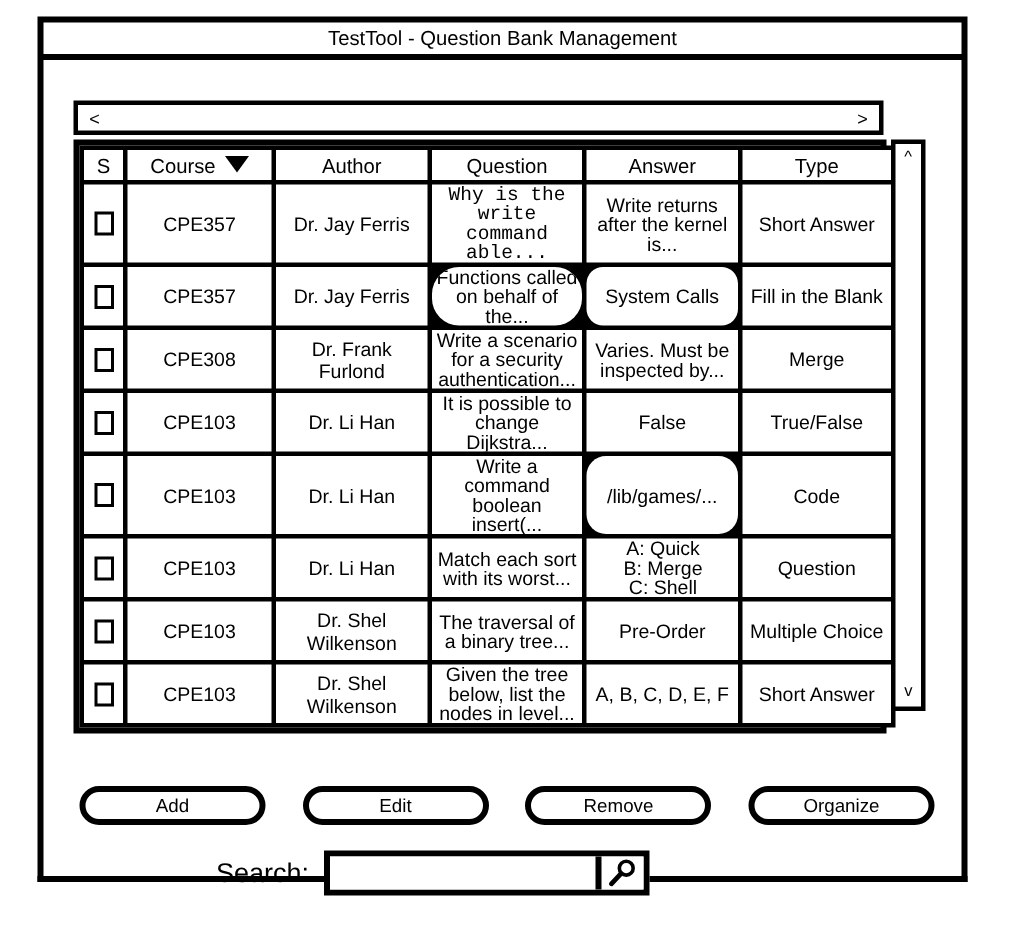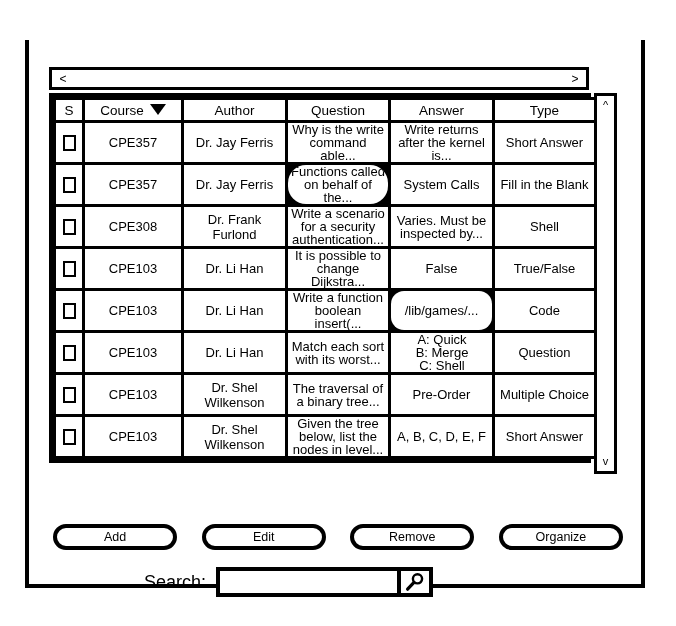--- a/index.html
+++ b/index.html
@@ -254,20 +254,23 @@
     justify-content: center;
     cursor: pointer;
     padding: 0;
   }
 </style>
 </head>
 <body>
 
 <div id="app-window">
 
+  <div id="title-bar">
+    <span id="title-text">TestTool - Question Bank Management</span>
+  </div>
 
   <div id="window-body">
 
     <div id="table-region">
 
       <div id="h-scrollbar">
         <span id="h-scroll-left">&lt;</span>
         <span id="h-scroll-right">&gt;</span>
       </div>
 
@@ -291,53 +294,53 @@
                 <th>Question</th>
                 <th>Answer</th>
                 <th>Type</th>
               </tr>
             </thead>
             <tbody id="table-body">
                 <tr>
                   <td class="cell-sel"><span class="checkbox"></span></td>
                   <td style="white-space: pre-line;">CPE357</td>
                   <td style="white-space: pre-line;">Dr. Jay Ferris</td>
-                  <td class=" small-txt" style="white-space: pre-line;">Why is the write command able...</td>
+                  <td class=" small-txt" style="white-space: pre-line; font-family: Liberation Mono, monospace;">Why is the write command able...</td>
                   <td class=" small-txt" style="white-space: pre-line;">Write returns after the kernel  is...</td>
                   <td style="white-space: pre-line;">Short Answer</td>
                 </tr>
                 <tr>
                   <td class="cell-sel"><span class="checkbox"></span></td>
                   <td style="white-space: pre-line;">CPE357</td>
                   <td style="white-space: pre-line;">Dr. Jay Ferris</td>
                   <td class=" small-txt" style="white-space: pre-line; border-radius: 18px;">Functions called on behalf of the...</td>
-                  <td style="white-space: pre-line;">System Calls</td>
+                  <td style="white-space: pre-line; border-radius: 11px;">System Calls</td>
                   <td style="white-space: pre-line;">Fill in the Blank</td>
                 </tr>
                 <tr>
                   <td class="cell-sel"><span class="checkbox"></span></td>
                   <td style="white-space: pre-line;">CPE308</td>
                   <td style="white-space: pre-line;">Dr. Frank Furlond</td>
                   <td class=" small-txt" style="white-space: pre-line;">Write a scenario for a security authentication...</td>
                   <td class=" small-txt" style="white-space: pre-line; margin-left: 20px;">Varies. Must be inspected by...</td>
-                  <td style="white-space: pre-line;">Shell</td>
+                  <td style="white-space: pre-line;">Merge</td>
                 </tr>
                 <tr>
                   <td class="cell-sel"><span class="checkbox"></span></td>
                   <td style="white-space: pre-line;">CPE103</td>
                   <td style="white-space: pre-line;">Dr. Li Han</td>
                   <td class=" small-txt" style="white-space: pre-line;">It is possible to change Dijkstra...</td>
                   <td style="white-space: pre-line;">False</td>
                   <td style="white-space: pre-line;">True/False</td>
                 </tr>
                 <tr>
                   <td class="cell-sel"><span class="checkbox"></span></td>
                   <td style="white-space: pre-line;">CPE103</td>
                   <td style="white-space: pre-line;">Dr. Li Han</td>
-                  <td class=" small-txt" style="white-space: pre-line;">Write a function boolean insert(...</td>
+                  <td class=" small-txt" style="white-space: pre-line;">Write a command boolean insert(...</td>
                   <td style="white-space: pre-line; border-radius: 13px;">/lib/games/...</td>
                   <td style="white-space: pre-line;">Code</td>
                 </tr>
                 <tr>
                   <td class="cell-sel"><span class="checkbox"></span></td>
                   <td style="white-space: pre-line;">CPE103</td>
                   <td style="white-space: pre-line;">Dr. Li Han</td>
                   <td class=" small-txt" style="white-space: pre-line;">Match each sort with its worst...</td>
                   <td class=" small-txt left-txt" style="white-space: pre-line;">A: Quick
 B: Merge

